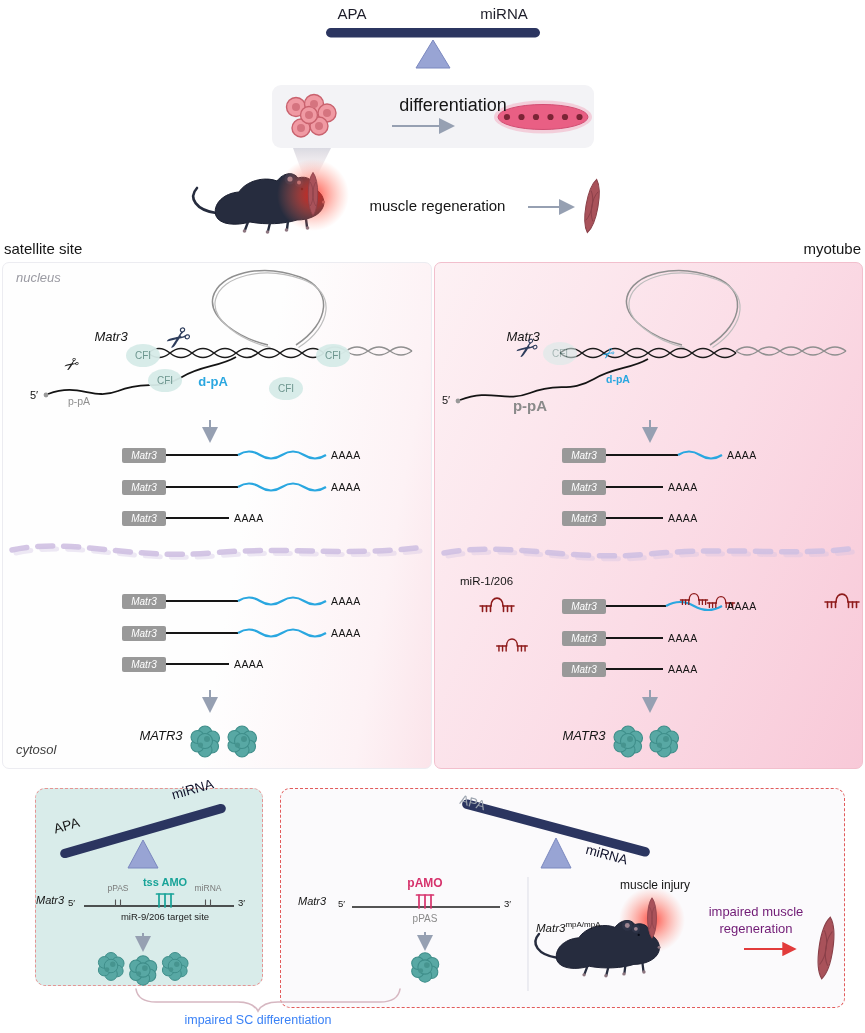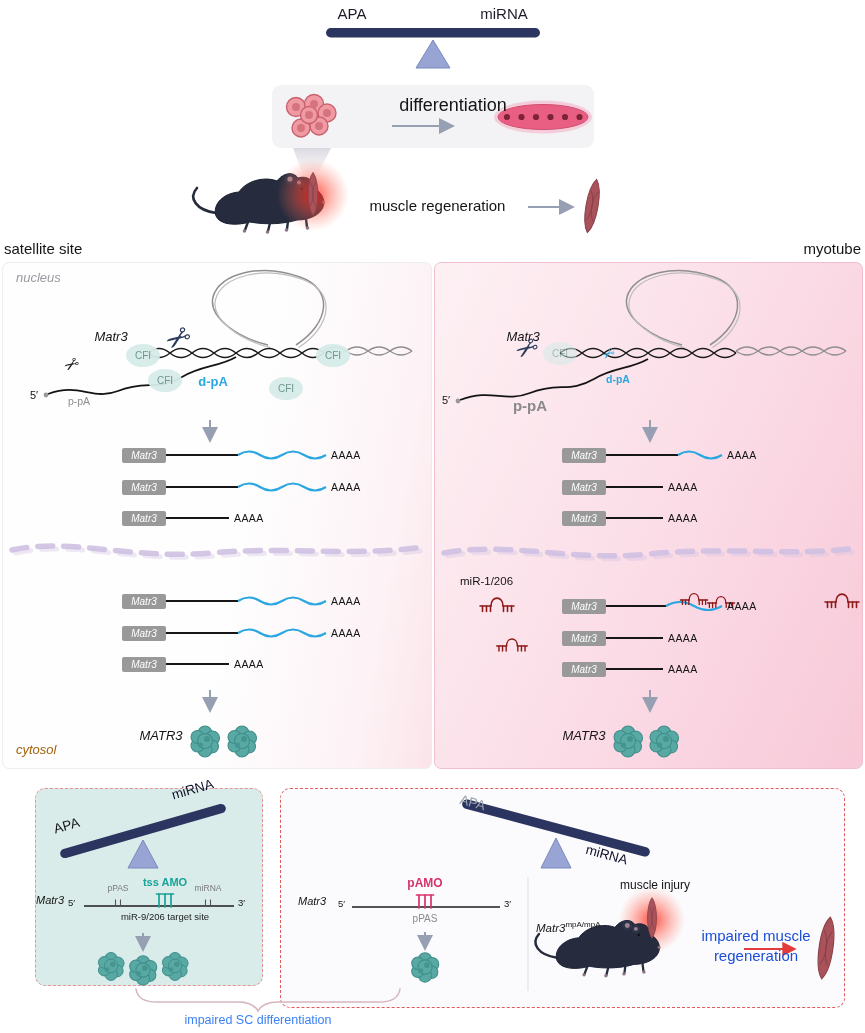--- a/index.html
+++ b/index.html
@@ -245,21 +245,21 @@
   </svg>
 
   <div class="lbl ctr" style="left:322px;top:5px;width:60px;font-size:15px;color:#1d1d2a">APA</div>
   <div class="lbl ctr" style="left:468px;top:5px;width:72px;font-size:15px;color:#1d1d2a">miRNA</div>
   <div class="lbl ctr" style="left:388px;top:95px;width:130px;font-size:18px">differentiation</div>
   <div class="lbl ctr" style="left:350px;top:197px;width:175px;font-size:15px">muscle regeneration</div>
   <div class="lbl" style="left:4px;top:240px;font-size:15px">satellite site</div>
   <div class="lbl" style="left:769px;top:240px;width:92px;font-size:15px;text-align:right">myotube</div>
 
   <div class="lbl it" style="left:16px;top:270px;font-size:13px;color:#9a9aa2">nucleus</div>
-  <div class="lbl it" style="left:16px;top:742px;font-size:13px;color:#a16207">cytosol</div>
+  <div class="lbl it" style="left:16px;top:742px;font-size:13px;color:#404040">cytosol</div>
   <div class="lbl it ctr" style="left:88px;top:329px;width:46px;font-size:13px">Matr3</div>
   <div class="lbl" style="left:30px;top:389px;font-size:11px">5′</div>
   <div class="lbl ctr" style="left:60px;top:395px;width:38px;font-size:10.5px;color:#8f8f8f">p-pA</div>
   <div class="lbl ctr" style="left:191px;top:374px;width:44px;font-size:13px;font-weight:bold;color:#2aa7e0">d-pA</div>
   <div class="cfi" style="left:126px;top:344px">CFI</div>
   <div class="cfi" style="left:148px;top:369px">CFI</div>
   <div class="cfi" style="left:269px;top:377px">CFI</div>
   <div class="cfi" style="left:316px;top:344px">CFI</div>
   <div class="scis" style="left:64px;top:356px;font-size:18px;color:#222;transform:scaleX(-1) rotate(35deg)">✂</div>
   <div class="scis" style="left:166px;top:324px;font-size:30px;color:#2e3d5c;transform:scaleX(-1) rotate(35deg)">✂</div>
@@ -315,17 +315,17 @@
   <div class="lbl" style="left:588px;top:842px;font-size:13.5px;color:#10122b;transform:rotate(15deg);transform-origin:left top">miRNA</div>
   <div class="lbl it" style="left:298px;top:895px;font-size:11px">Matr3</div>
   <div class="lbl" style="left:338px;top:898px;font-size:9.5px">5′</div>
   <div class="lbl" style="left:504px;top:898px;font-size:9.5px">3′</div>
   <div class="lbl ctr" style="left:395px;top:876px;width:60px;font-size:12px;font-weight:bold;color:#d6336c">pAMO</div>
   <div class="lbl ctr" style="left:400px;top:913px;width:50px;font-size:10px;color:#8a8a8a">pPAS</div>
   <div class="lbl ctr" style="left:600px;top:878px;width:110px;font-size:12px">muscle injury</div>
   <div class="lbl" style="left:536px;top:920px;font-size:11.5px">
     <span class="it">Matr3</span><sup>mpA/mpA</sup>
   </div>
-  <div class="lbl ctr" style="left:694px;top:926px;width:124px;font-size:15px;color:#1d4ed8;white-space:normal;line-height:1.3">impaired muscle regeneration</div>
+  <div class="lbl ctr" style="left:694px;top:904px;width:124px;font-size:13px;color:#701a75;white-space:normal;line-height:1.3">impaired muscle regeneration</div>
 
   <div class="lbl ctr" style="left:158px;top:1013px;width:200px;font-size:12.5px;color:#3b82f6">impaired SC differentiation</div>
 
 </div>
 
 </body></html>

